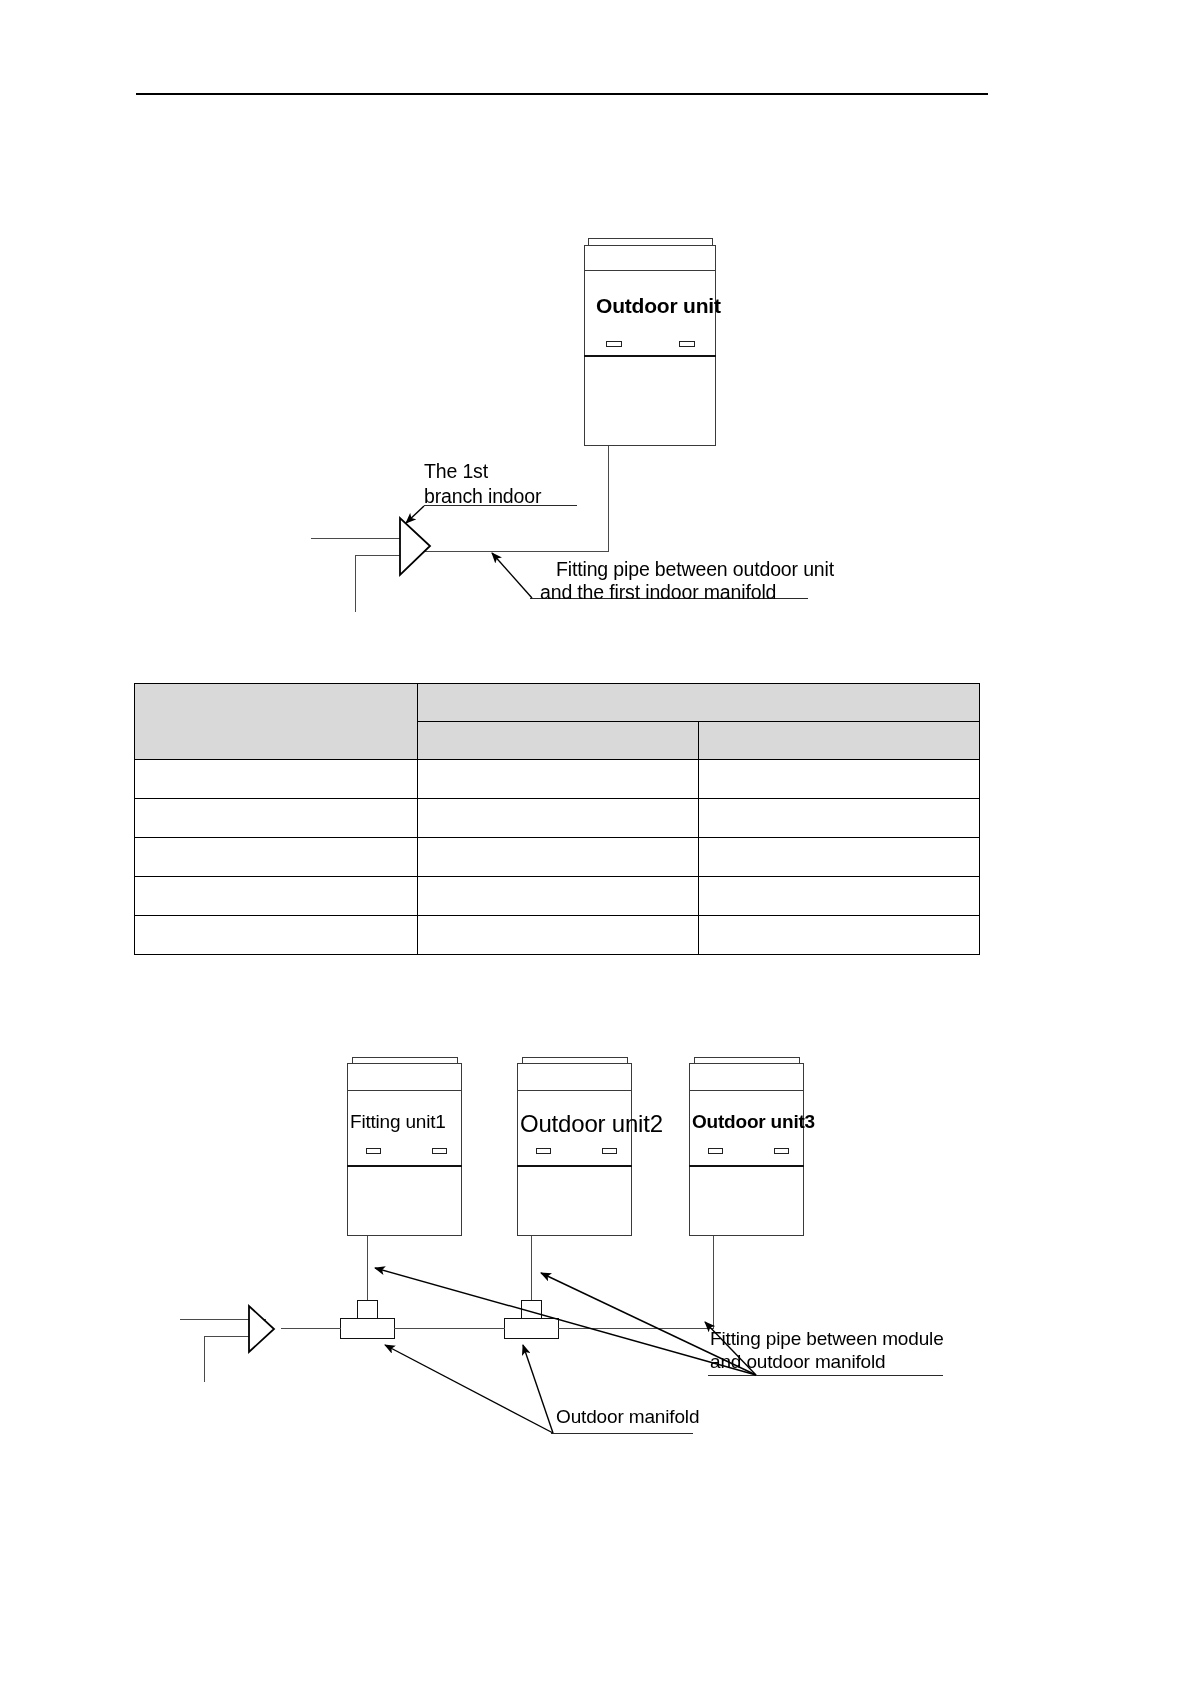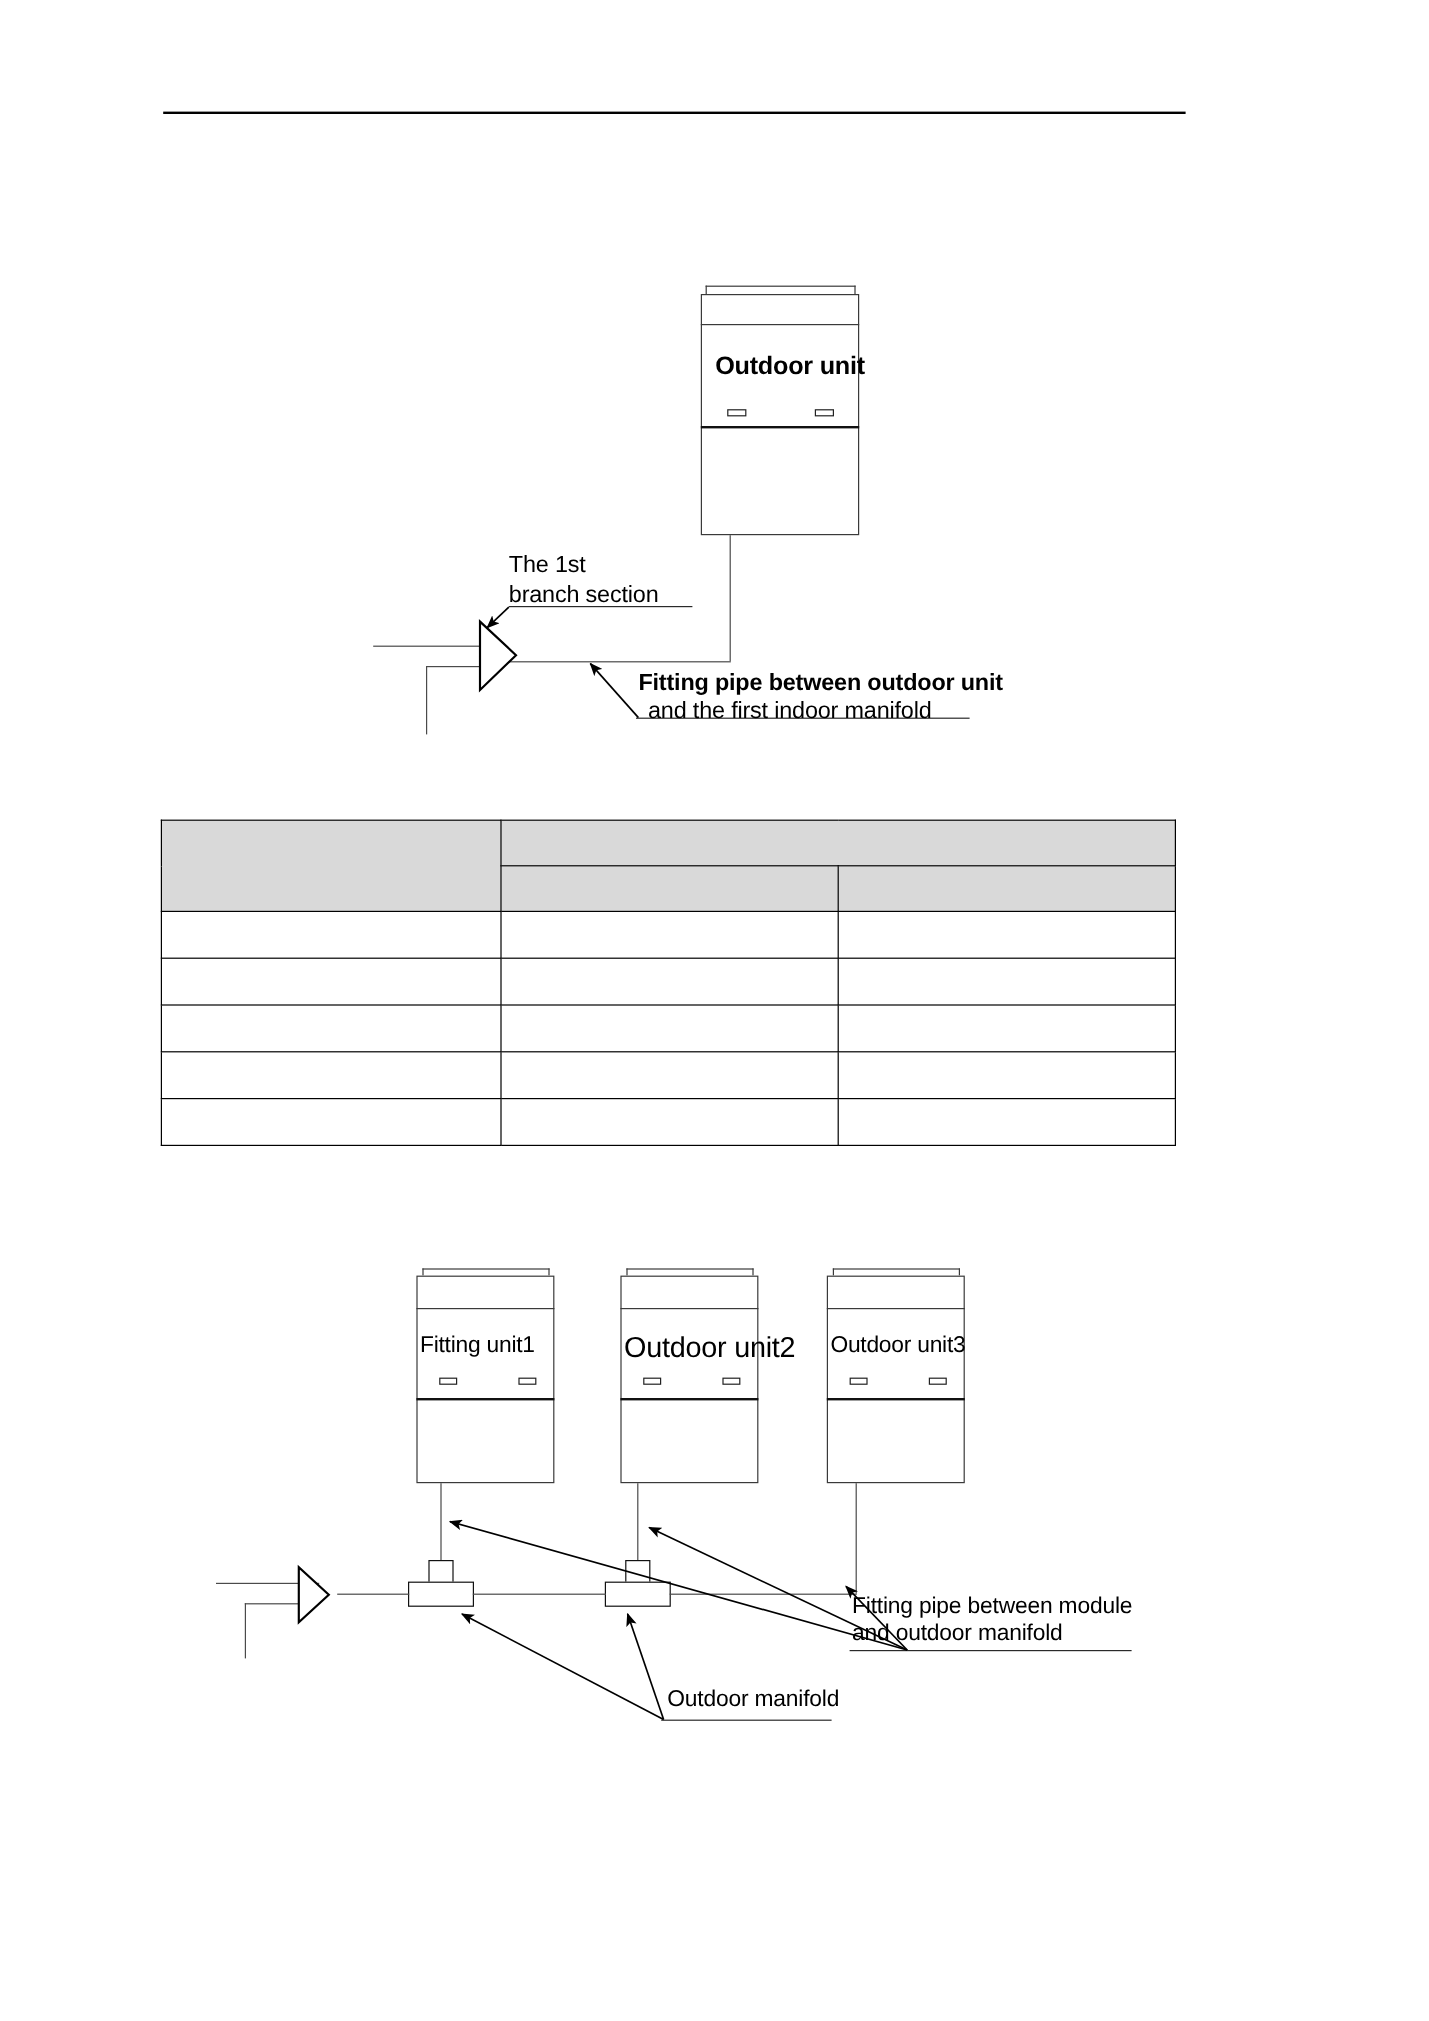--- a/index.html
+++ b/index.html
@@ -156,25 +156,25 @@
     <div class="pipe-h" style="left:418px; top:551px; width:191px;"></div>
 
     <div class="pipe-h" style="left:311px; top:538px; width:89px;"></div>
 
     <div class="pipe-h" style="left:355px; top:555px; width:46px;"></div>
     <div class="pipe-v" style="left:355px; top:555px; height:57px;"></div>
 
     <div class="leader-rule" style="left:424px; top:505px; width:153px;"></div>
 
     <div class="callout" style="left:424px; top:459px;">The 1st</div>
-    <div class="callout" style="left:424px; top:484px;">branch section</div>
+    <div class="callout" style="left:424px; top:484px;">branch indoor</div>
 
     <div class="leader-rule" style="left:530px; top:598px; width:278px;"></div>
 
-    <div class="callout" style="left:532px; top:557px;font-weight:bold;">Fitting pipe between outdoor unit</div>
+    <div class="callout" style="left:556px; top:557px;">Fitting pipe between outdoor unit</div>
     <div class="callout" style="left:540px; top:580px;">and the first indoor manifold</div>
   </div>
 
   <table class="spec-table">
     <colgroup>
       <col class="col-a">
         <col class="col-b">
         <col class="col-c">
     </colgroup>
     <thead>
@@ -231,21 +231,21 @@
     <div class="unit-divider" style="left:517px; top:1090px; width:115px;"></div>
     <div class="unit-divider thick" style="left:517px; top:1165px; width:115px;"></div>
     <div class="unit-label" style="left:520px; top:1112px; font-size:24px;">Outdoor unit2</div>
     <div class="vent" style="left:536px; top:1148px; width:15px; height:6px;"></div>
     <div class="vent" style="left:602px; top:1148px; width:15px; height:6px;"></div>
 
     <div class="unit-cap" style="left:694px; top:1057px; width:106px; height:6px;"></div>
     <div class="unit-body" style="left:689px; top:1063px; width:115px; height:173px;"></div>
     <div class="unit-divider" style="left:689px; top:1090px; width:115px;"></div>
     <div class="unit-divider thick" style="left:689px; top:1165px; width:115px;"></div>
-    <div class="unit-label" style="left:692px; top:1112px; font-size:19px;">Outdoor unit3</div>
+    <div class="unit-label" style="left:692px; top:1112px; font-size:19px;font-weight:bold;">Outdoor unit3</div>
     <div class="vent" style="left:708px; top:1148px; width:15px; height:6px;"></div>
     <div class="vent" style="left:774px; top:1148px; width:15px; height:6px;"></div>
 
     <div class="pipe-v" style="left:367px; top:1236px; height:64px;"></div>
     <div class="pipe-v" style="left:531px; top:1236px; height:64px;"></div>
     <div class="pipe-v" style="left:713px; top:1236px; height:92px;"></div>
 
     <div class="unit-body" style="left:357px; top:1300px; width:21px; height:22px; border-color:#111;"></div>
     <div class="unit-body" style="left:340px; top:1318px; width:55px; height:21px; border-color:#111;"></div>
 

